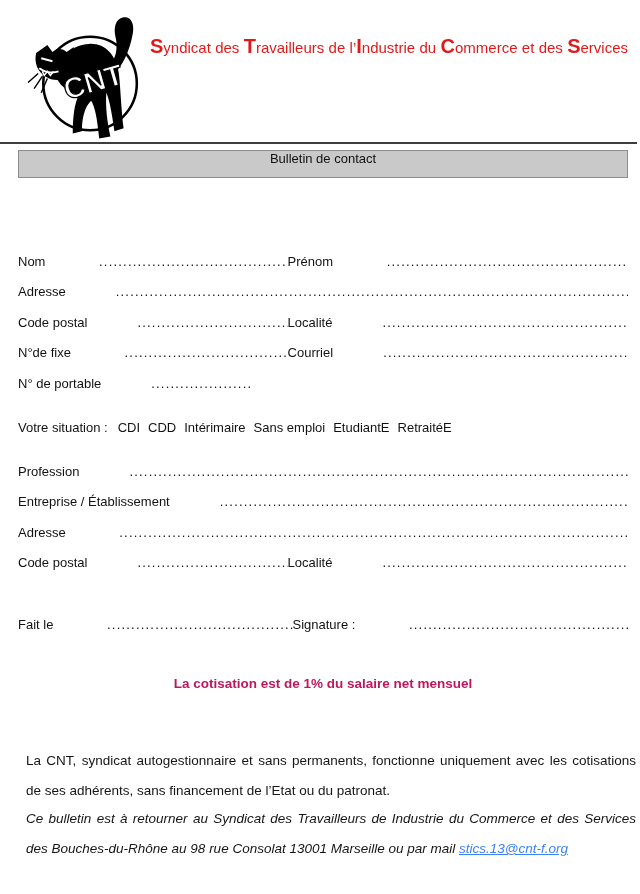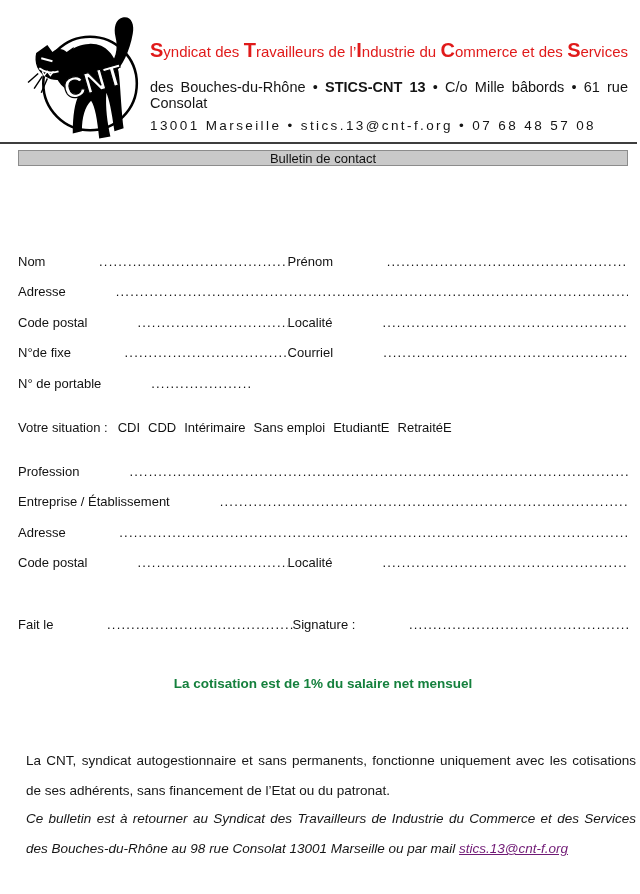--- a/index.html
+++ b/index.html
@@ -5,30 +5,30 @@
   html,body{margin:0;padding:0;background:#fff;}
   .page{
     position:relative;width:640px;height:894px;background:#ffffff;overflow:hidden;
     font-family:"Liberation Sans","DejaVu Sans",sans-serif;color:#111;
   }
   
   .logo{position:absolute;left:26px;top:10px;width:122px;height:138px;}
   .logo svg{width:100%;height:100%;}
   
   .hline{position:absolute;left:150px;width:478px;}
-  .hl1{top:36px;font-size:15px;color:#e01a1a;line-height:29px;
+  .hl1{top:36px;font-size:15px;color:#e01a1a;line-height:20px;
        text-align:justify;text-align-last:justify;}
   .hl1 .lead{font-size:20px;font-weight:bold;}
   .hl2{top:79px;font-size:14.5px;color:#151515;
        text-align:justify;text-align-last:justify;}
   .hl2 .b{font-weight:bold;}
   .hl3{top:118px;font-size:13.5px;color:#151515;letter-spacing:2.4px;white-space:nowrap;}
   
   .rule{position:absolute;left:0;top:142px;width:637px;height:2px;background:#3d3d3d;}
-  .bar{position:absolute;left:18px;top:150px;width:610px;height:16px;box-sizing:border-box;
+  .bar{position:absolute;left:18px;top:150px;width:610px;height:28px;box-sizing:border-box;
        background:#c9c9c9;border:1px solid #8c8c8c;text-align:center;
        font-size:13px;line-height:16px;color:#111;}
   
   .title{position:absolute;left:16px;top:182px;margin:0;font-weight:normal;
          font-size:37px;letter-spacing:-0.4px;color:#101010;white-space:nowrap;}
   
   .frow{position:absolute;left:18px;width:610px;display:flex;font-size:13px;color:#121212;}
   .cell{display:flex;overflow:hidden;min-width:0;gap:48px;}
   .cell .lbl{white-space:pre;flex:none;}
   .cell.a{width:44.2%;flex:none;}
@@ -39,26 +39,26 @@
   .dots{flex:1;overflow:hidden;white-space:nowrap;letter-spacing:1.2px;margin-left:2px;}
   .r-nom{top:254px;} .r-adr1{top:284px;} .r-cp1{top:315px;} .r-fixe{top:345px;}
   .r-port{top:376px;align-items:center;} .r-prof{top:464px;} .r-entr{top:494px;} .r-adr2{top:525px;}
   .r-cp2{top:555px;} .r-fait{top:617px;}
   
   .situation{position:absolute;left:18px;top:420px;width:610px;display:flex;gap:8px;
              font-size:13px;color:#121212;white-space:nowrap;}
   .situation .slabel{margin-right:2px;}
   
   .cotisation{position:absolute;left:18px;top:676px;width:610px;text-align:center;
-              font-size:13.5px;font-weight:bold;color:#15803d;}
+              font-size:13.5px;font-weight:bold;color:#be185d;}
   .para{position:absolute;left:18px;width:610px;margin:8px;font-size:13.5px;
         line-height:30px;text-align:justify;color:#161616;}
   .p1{top:738px;}
   .p2{top:796px;font-style:italic;}
-  .mail{color:#701a75;text-decoration:underline;}
+  .mail{color:#3b82f6;text-decoration:underline;}
 </style>
 </head>
 <body>
 
 <div class="page">
 
   <div class="logo">
     <svg viewBox="0 0 120 135" xmlns="http://www.w3.org/2000/svg">
       <circle cx="63" cy="72" r="46" fill="none" stroke="#000" stroke-width="2.5"></circle>
       <path fill="#000" d="M80,55 C88,50 91,38 88,26 C86,17 88,9 95,7 C103,5 107,13 105,23 C102,40 95,55 86,63 C83,66 80,60 80,55 Z"></path>
@@ -67,23 +67,21 @@
       <path d="M15,47 L26,50" stroke="#fff" stroke-width="2" fill="none"></path>
       <path d="M13,57 C18,61 26,62 32,60" stroke="#fff" stroke-width="2" fill="none"></path>
       <path d="M16,60 L18,64 L21,60 L24,64 L27,60" stroke="#fff" stroke-width="1.4" fill="none"></path>
       <path d="M12,62 L2,71 M16,65 L8,77 M21,67 L15,81" stroke="#000" stroke-width="1.4" fill="none"></path>
       <text x="36" y="82" font-size="29" font-weight="bold" fill="#fff" stroke="#000" stroke-width="1.2" transform="rotate(-16 60 70)" font-family="Liberation Sans, sans-serif">CNT</text>
     </svg>
   </div>
 
   <div class="hline hl1"><span class="lead">S</span><span>yndicat des </span><span class="lead">T</span><span>ravailleurs de l’</span><span class="lead">I</span><span>ndustrie du </span><span class="lead">C</span><span>ommerce et des </span><span class="lead">S</span><span>ervices</span></div>
 
-  <div class="hline hl2"><span>des Bouches-du-Rhône • </span><span class="b">STICS-CNT 13</span><span> • C/o Mille bâbords • 61 rue Consolat</span></div>
 
-  <div class="hline hl3">13001 Marseille • stics.13@cnt-f.org • 07 68 48 57 08</div>
 
   <div class="rule"></div>
   <div class="bar">Bulletin de contact</div>
 
 
   <div class="frow r-nom">
     <span class="cell a">
         <span class="lbl">Nom </span>
         <span class="dots">........................................................................................................................................................</span>
       </span>

